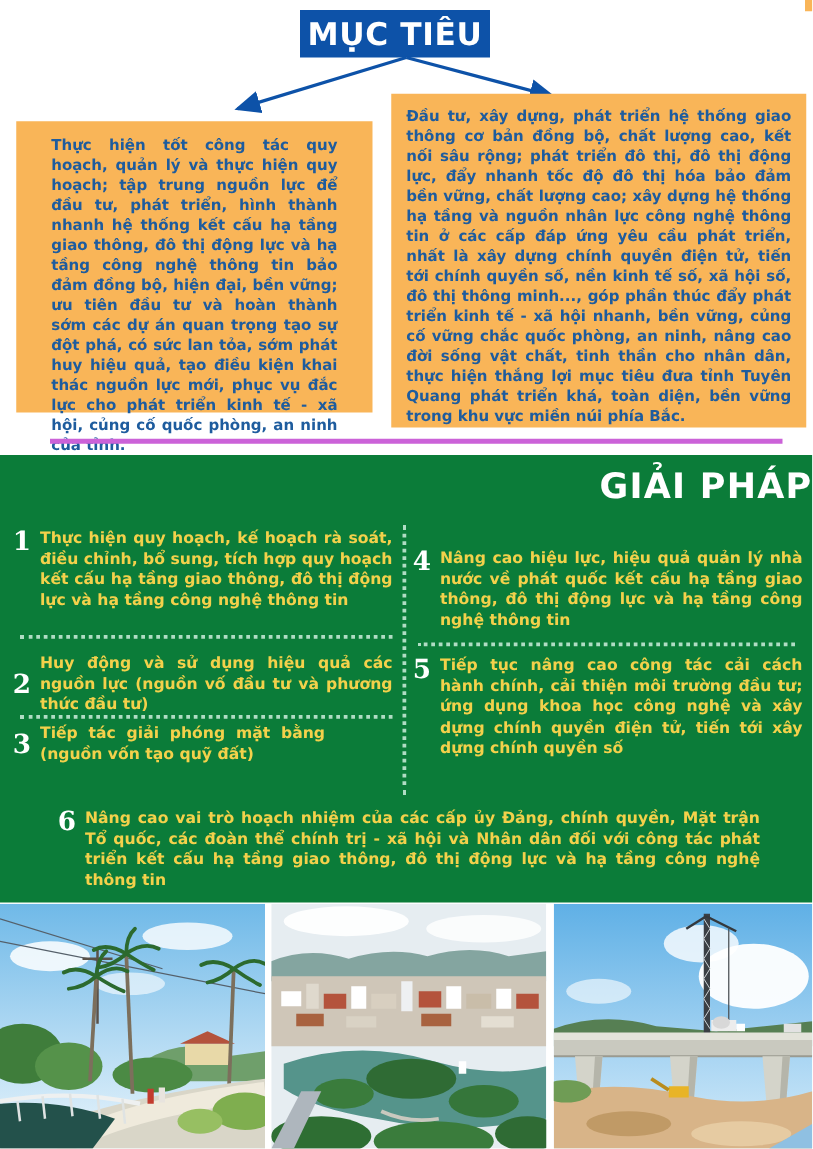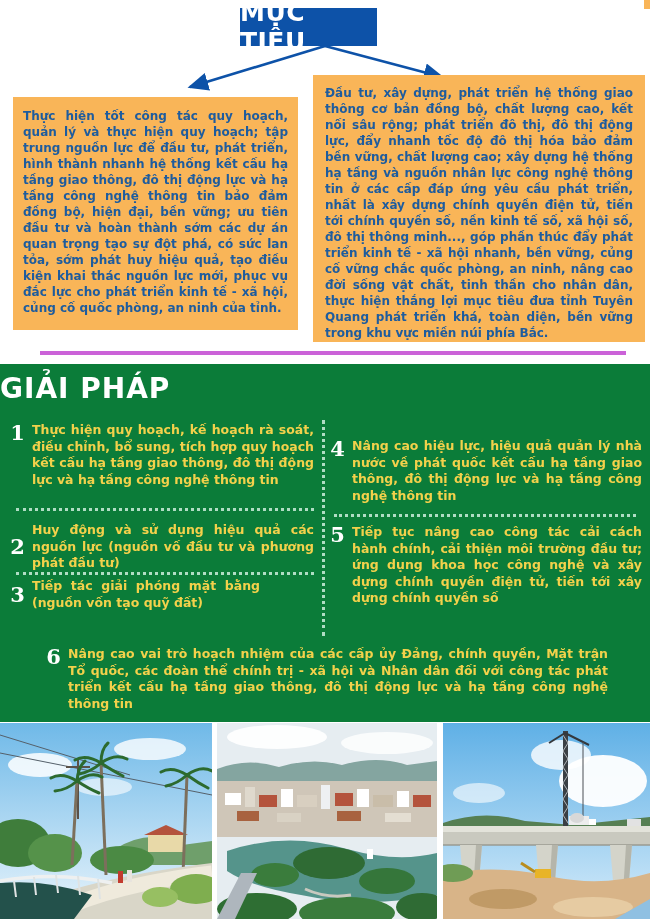--- a/index.html
+++ b/index.html
@@ -2,36 +2,36 @@
 <html><head>
 <meta charset="utf-8">
 <style>
   html,body { margin:0; padding:0; background:#ffffff; }
   * { box-sizing:border-box; }
   .page {
     position:relative; width:650px; height:919px; background:#ffffff;
     font-family:"DejaVu Sans", sans-serif; overflow:hidden;
   }
   .title-box {
-    position:absolute; left:240px; top:8px; width:137px; height:38px;
+    position:absolute; left:240px; top:8px; width:152px; height:38px;
     background:#0d52a8; color:#ffffff; display:flex; align-items:center; justify-content:center;
     font-size:25px; font-weight:bold; letter-spacing:.5px;
   }
   .arrows { position:absolute; left:150px; top:42px; width:320px; height:50px; }
   .obj {
     position:absolute; background:#f9b558; color:#1e5c9e; font-weight:bold;
     text-align:justify; font-size:12px; line-height:16px;
   }
   .obj p { margin:0; }
-  .obj.left  { left:13px;  top:97px; width:285px; height:233px; padding:11px 10px; }
+  .obj.left  { left:13px;  top:97px; width:285px; height:233px; padding:11px 28px; }
   .obj.right { left:313px; top:75px; width:332px; height:267px; padding:10px 12px; }
   .corner { position:absolute; right:0; top:0; width:6px; height:9px; background:#f9b558; }
   .divider { position:absolute; left:40px; top:351px; width:586px; height:4px; background:#cb62d8; }
   .green { position:absolute; left:0; top:364px; width:650px; height:358px; background:#0b7c39; }
-  .gp-title { text-align:left; color:#ffffff; font-weight:bold; font-size:28px; padding-top:8px; letter-spacing:1px; }
+  .gp-title { text-align:right; color:#ffffff; font-weight:bold; font-size:28px; padding-top:8px; letter-spacing:1px; }
   .item {
     position:absolute; display:flex; gap:7px; color:#f3d14b; font-weight:bold;
     font-size:12.5px; line-height:16.5px; align-items:flex-start;
   }
   .item .num {
     font-family:"DejaVu Serif", serif; color:#ffffff; font-size:21px; font-weight:bold;
     flex:0 0 auto; width:15px; text-align:center; line-height:1;
   }
   .item .txt { margin:0; text-align:justify; }
   .i1 { left:10px;  top:58px;  width:304px; }
@@ -88,21 +88,21 @@
     <div class="vdot"></div>
 
     <div class="item i1">
       <span class="num">1</span>
       <p class="txt">Thực hiện quy hoạch, kế hoạch rà soát, điều chỉnh, bổ sung, tích hợp quy hoạch kết cấu hạ tầng giao thông, đô thị động lực và hạ tầng công nghệ thông tin</p>
     </div>
     <div class="hdot d1"></div>
 
     <div class="item i2">
       <span class="num">2</span>
-      <p class="txt">Huy động và sử dụng hiệu quả các nguồn lực (nguồn vố đầu tư và phương phát đầu tư)</p>
+      <p class="txt">Huy động và sử dụng hiệu quả các nguồn lực (nguồn vố đầu tư và phương thức đầu tư)</p>
     </div>
     <div class="hdot d2"></div>
 
     <div class="item i3">
       <span class="num">3</span>
       <p class="txt">Tiếp tác giải phóng mặt bằng (nguồn vốn tạo quỹ đất)</p>
     </div>
 
     <div class="item i4">
       <span class="num">4</span>

